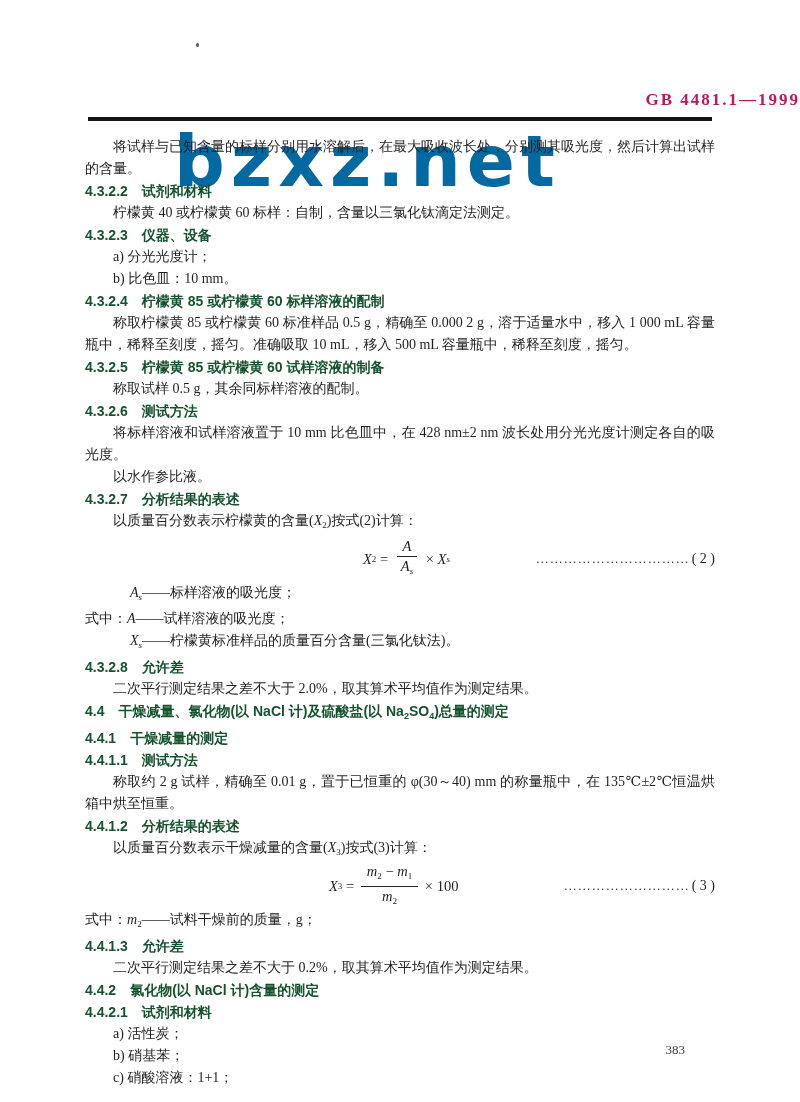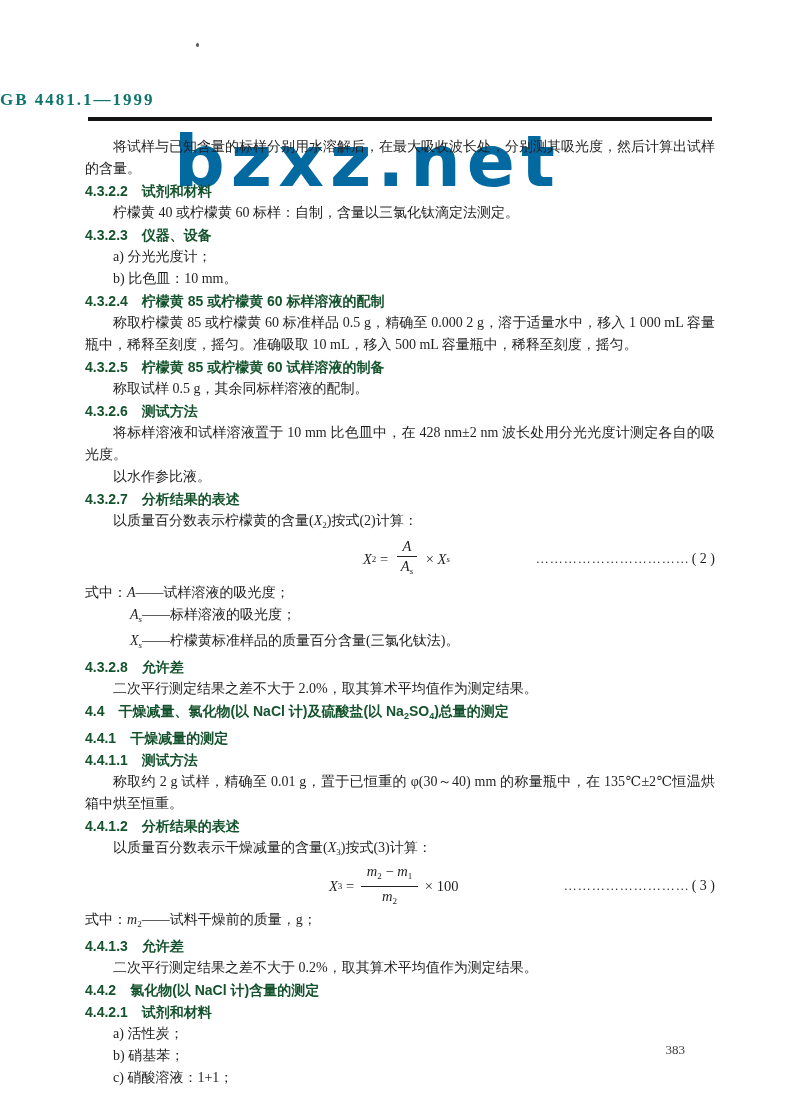--- a/index.html
+++ b/index.html
@@ -2,22 +2,22 @@
 <html><head>
 <meta charset="utf-8">
 <style>
   html,body{margin:0;padding:0;width:800px;height:1102px;background:#ffffff;overflow:hidden;}
   body{font-family:"Liberation Serif","DejaVu Serif",serif;color:#1f1f1f;position:relative;}
   .page{position:relative;width:800px;height:1102px;background:#ffffff;}
   .watermark{position:absolute;left:142px;top:126px;z-index:0;
     font-family:"DejaVu Sans","Liberation Sans",sans-serif;font-weight:bold;
     font-size:71px;letter-spacing:6px;color:#0369a1;line-height:1;user-select:none;margin-left:32px;}
   .artifact-dot{position:absolute;left:196px;top:43px;width:3px;height:4px;background:#555;border-radius:50%;}
-  .doc-header{padding-top:90px;text-align:left;font-weight:bold;font-size:17px;
-    letter-spacing:2px;color:#0f766e;font-family:"Liberation Serif","DejaVu Serif",serif;position:relative;z-index:1;}
+  .doc-header{padding-top:90px;text-align:right;font-weight:bold;font-size:17px;
+    letter-spacing:2px;color:#be185d;font-family:"Liberation Serif","DejaVu Serif",serif;position:relative;z-index:1;}
   .header-rule{width:624px;height:4px;background:#141414;margin:7px auto 0 auto;position:relative;z-index:1;}
   .content{position:relative;z-index:1;width:630px;margin:15px auto 0 auto;}
   .blk{font-size:14px;line-height:22px;color:#1f1f1f;}
   .h{font-family:"Liberation Sans","DejaVu Sans",sans-serif;font-weight:bold;color:#14532d;}
   .p{text-indent:28px;text-align:justify;}
   .list{padding-left:28px;}
   .def{padding-left:0;}
   .def2{padding-left:45px;}
   .it{font-style:italic;}
   .sub{font-size:9px;vertical-align:-3px;}
@@ -55,22 +55,22 @@
       <div class="blk p"><span class="">将标样溶液和试样溶液置于 10 mm 比色皿中，在 428 nm±2 nm 波长处用分光光度计测定各自的吸光度。</span></div>
       <div class="blk p"><span class="">以水作参比液。</span></div>
       <div class="blk h"><span class="">4.3.2.7　分析结果的表述</span></div>
       <div class="blk p"><span class="">以质量百分数表示柠檬黄的含量(</span><span class="it ">X</span><span class="sub">2</span><span class="">)按式(2)计算：</span></div>
       <div class="blk f-row">
         <span class="f-indent2"></span>
         <span class="f-body"><span class="it ">X</span><span class="sub">2</span><span class=""> = </span><span class="frac"><span class="fnum"><span class="it ">A</span></span><span class="fden"><span class="it ">A</span><span class="it sub">s</span></span></span><span class=""> × </span><span class="it ">X</span><span class="it sub">s</span></span>
         <span class="dots">……………………………</span>
         <span class="f-label">( 2 )</span>
       </div>
+      <div class="blk def2"><span class="it ">A</span><span class="it sub">s</span><span class="">——标样溶液的吸光度；</span></div>
       <div class="blk def"><span class="">式中：</span><span class="it ">A</span><span class="">——试样溶液的吸光度；</span></div>
-      <div class="blk def2"><span class="it ">A</span><span class="it sub">s</span><span class="">——标样溶液的吸光度；</span></div>
       <div class="blk def2"><span class="it ">X</span><span class="it sub">s</span><span class="">——柠檬黄标准样品的质量百分含量(三氯化钛法)。</span></div>
       <div class="blk h"><span class="">4.3.2.8　允许差</span></div>
       <div class="blk p"><span class="">二次平行测定结果之差不大于 2.0%，取其算术平均值作为测定结果。</span></div>
       <div class="blk h"><span class="">4.4　干燥减量、氯化物(以 NaCl 计)及硫酸盐(以 Na</span><span class="sub">2</span><span class="">SO</span><span class="sub">4</span><span class="">)总量的测定</span></div>
       <div class="blk h"><span class="">4.4.1　干燥减量的测定</span></div>
       <div class="blk h"><span class="">4.4.1.1　测试方法</span></div>
       <div class="blk p"><span class="">称取约 2 g 试样，精确至 0.01 g，置于已恒重的 φ(30～40) mm 的称量瓶中，在 135℃±2℃恒温烘箱中烘至恒重。</span></div>
       <div class="blk h"><span class="">4.4.1.2　分析结果的表述</span></div>
       <div class="blk p"><span class="">以质量百分数表示干燥减量的含量(</span><span class="it ">X</span><span class="sub">3</span><span class="">)按式(3)计算：</span></div>
       <div class="blk f-row">

